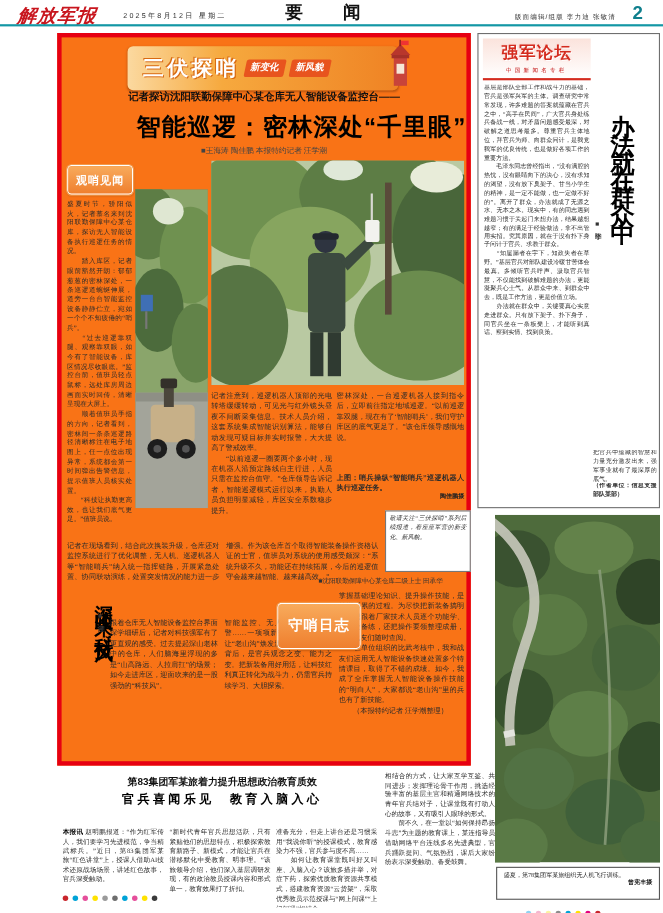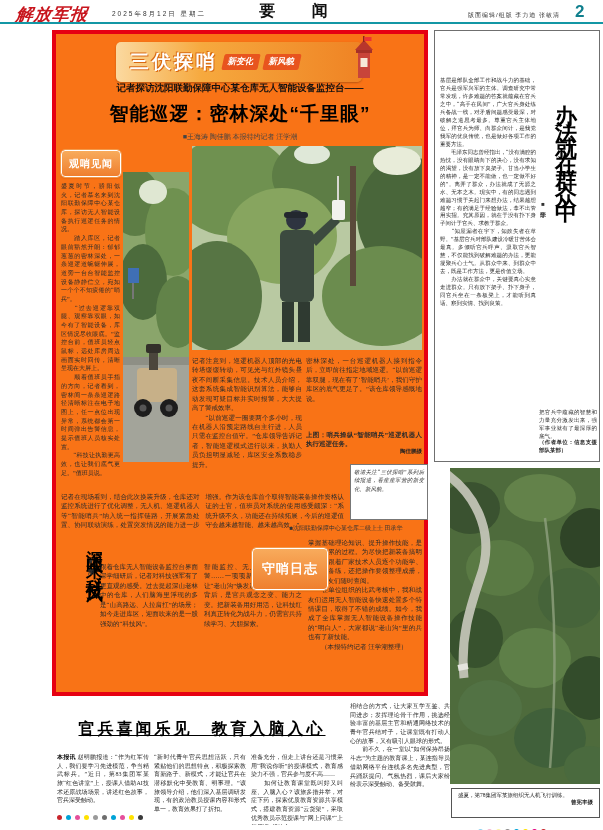--- a/index.html
+++ b/index.html
@@ -20,21 +20,21 @@
   #feature-box{left:52px;top:30px;width:376px;height:666px;border:4px solid #e60012;
                box-sizing:border-box;background:#f97316;}
   .banner{left:60px;top:8px;width:246px;height:40px;border-radius:5px;
           background:linear-gradient(90deg,#fbd9a0,#f6a93e 35%,#ef8324);
           box-shadow:0 1px 2px rgba(0,0,0,.25);display:flex;align-items:center;padding-left:14px;box-sizing:border-box;}
   .banner-title{color:#fff;font-weight:bold;font-size:19px;letter-spacing:3px;
                 text-shadow:1px 1px 0 #d86a12,-1px -1px 0 #d86a12;}
   .chip{display:inline-block;background:#e8541e;color:#fff;font-size:8.5px;font-weight:bold;
         padding:2px 5px;margin-left:5px;transform:skewX(-12deg);border-radius:2px;}
   .kicker{font-size:9.5px;font-weight:bold;color:#111;text-align:center;}
-  .headline{font-size:19px;font-weight:bold;color:#000;text-align:center;letter-spacing:1px;}
+  .headline{font-size:22px;font-weight:bold;color:#000;text-align:right;letter-spacing:1px;}
   .byline{font-size:7px;color:#444;text-align:center;font-family:Liberation Serif, serif;}
   .badge{background:linear-gradient(180deg,#f8ab5c,#ef7f2e);border:1px solid #fff;outline:1px solid #f2994a;
          border-radius:4px;box-shadow:0 1px 2px rgba(0,0,0,.2);
          display:flex;align-items:center;justify-content:center;gap:3px;}
   .badge span{color:#fff;font-weight:bold;letter-spacing:1px;}
   .notebox{border:1px solid #777;background:#fff;font-style:italic;font-size:5.5px;
            line-height:1.5;padding:3px;color:#333;text-align:justify;
            font-family:"Liberation Serif",serif;}
   .vtitle{writing-mode:vertical-rl;font-weight:bold;color:#000;}
   .vby{writing-mode:vertical-rl;font-size:6px;color:#333;}
@@ -51,21 +51,21 @@
                text-shadow:1px 1px 0 #fff,0 0 2px #f4b3ab;}
   .forum-sub{color:#c00000;font-size:5px;letter-spacing:3px;margin-top:2px;}
   
   svg{display:block;}
   .photo{box-shadow:0 0 0 1px rgba(0,0,0,.15) inset;}
   .capbox{border:1px solid #555;box-sizing:border-box;padding:3px 6px;background:#fff;}
   .cap{font-size:5.5px;color:#222;font-family:"Liberation Serif",serif;}
   .credit{font-size:5.5px;font-weight:bold;color:#222;text-align:right;font-family:"Liberation Serif",serif;}
   
   .b-kicker{font-size:9px;font-weight:bold;text-align:center;color:#111;}
-  .b-head{font-size:16px;font-weight:bold;text-align:center;letter-spacing:3px;color:#000;text-decoration:underline;}
+  .b-head{font-size:11px;font-weight:bold;text-align:center;letter-spacing:3px;color:#000;}
   .lead{font-weight:bold;color:#000;}
   .dot{display:inline-block;width:5px;height:5px;border-radius:50%;margin-right:4px;vertical-align:middle;}
 </style>
 </head>
 <body>
 
 <div id="page">
 
   <div class="abs masthead" style="left:16px;top:3px;">解放军报</div>
   <div class="abs hdate" style="left:112px;top:10px;">2025年8月12日 星期二</div>
@@ -165,20 +165,24 @@
     <div class="sec-by abs" style="left:214px;top:490px;width:152px;">■沈阳联勤保障中心某仓库二级上士  田承华</div>
     <div class="badge abs" style="left:196px;top:514px;width:74px;height:40px;background:linear-gradient(180deg,#f8ab5c,#ef7f2e);z-index:3;">
       <span style="font-size:13px;">守哨日志</span>
     </div>
     <div class="txt abs" style="left:252px;top:504px;width:114px;height:150px;">掌握基础理论知识、提升操作技能，是长期积累的过程。为尽快把新装备搞明白，我跟着厂家技术人员逐个功能学、逐台设备练，还把操作要领整理成册，方便战友们随时查阅。
 　　在单位组织的比武考核中，我和战友们运用无人智能设备快速处置多个特情课目，取得了不错的成绩。如今，我成了全库掌握无人智能设备操作技能的“明白人”，大家都说“老山沟”里的兵也有了新技能。
 　　（本报特约记者 汪学潮整理）</div>
   </div>
 
   <div id="forum-box" class="abs">
+    <div class="forum-banner abs">
+      <span class="forum-title">强军论坛</span>
+      <span class="forum-sub">中国新闻名专栏</span>
+    </div>
     <div class="txt abs" style="left:5px;top:46px;width:96px;height:378px;font-size:5.5px;">基层是部队全部工作和战斗力的基础，官兵是强军兴军的主体。调查研究中常常发现，许多难题的答案就蕴藏在官兵之中，“高手在民间”，广大官兵身处练兵备战一线，对矛盾问题感受最深，对破解之道思考最多。尊重官兵主体地位，拜官兵为师、向群众问计，是我党我军的优良传统，也是做好各项工作的重要方法。
 　　毛泽东同志曾经指出，“没有满腔的热忱，没有眼睛向下的决心，没有求知的渴望，没有放下臭架子、甘当小学生的精神，是一定不能做，也一定做不好的”。离开了群众，办法就成了无源之水、无本之木。现实中，有的同志遇到难题习惯于关起门来想办法，结果越想越窄；有的满足于经验做法，拿不出管用实招。究其原因，就在于没有扑下身子问计于官兵、求教于群众。
 　　“知屋漏者在宇下，知政失者在草野。”基层官兵对部队建设冷暖甘苦体会最真。多倾听官兵呼声、汲取官兵智慧，不仅能找到破解难题的办法，更能凝聚兵心士气。从群众中来、到群众中去，既是工作方法，更是价值立场。
 　　办法就在群众中，关键要真心实意走进群众。只有放下架子、扑下身子，同官兵坐在一条板凳上，才能听到真话、察到实情、找到良策。</div>
     <div class="vtitle abs" style="left:116px;top:56px;height:310px;font-size:22px;letter-spacing:16px;">办法就在群众中</div>
     <div class="vby abs" style="left:103px;top:170px;height:60px;">■李际华</div>
     <div class="txt abs" style="left:104px;top:378px;width:58px;height:30px;font-size:5.5px;">把官兵中蕴藏的智慧和力量充分激发出来，强军事业就有了最深厚的底气。</div>
     <div class="txt abs" style="left:104px;top:408px;width:58px;height:16px;font-size:5.5px;font-weight:bold;">（作者单位：信息支援部队某部）</div>
   </div>
 
@@ -198,20 +202,21 @@
     <ellipse cx="140" cy="300" rx="26" ry="22" fill="#4a6a3e"></ellipse>
     <path d="M-5,5 C30,30 45,70 30,110 C20,140 10,170 14,210" fill="none" stroke="#c9c9bd" stroke-width="9" opacity="0.9"></path>
     <path d="M95,50 C105,120 108,200 100,300" fill="none" stroke="#8fa07e" stroke-width="2.5" opacity="0.8"></path>
     <rect x="8" y="196" width="10" height="6" fill="#e4e4de" transform="rotate(-12 13 199)"></rect>
   </svg>
   <div class="capbox abs" style="left:451px;top:788px;width:149px;height:30px;">
     <div class="cap">盛夏，第78集团军某旅组织无人机飞行训练。</div>
     <div class="credit">曾宪丰摄</div>
   </div>
 
+  <div class="b-kicker abs" style="left:57px;top:705px;width:290px;">第83集团军某旅着力提升思想政治教育质效</div>
   <div class="b-head abs" style="left:57px;top:719px;width:290px;">官兵喜闻乐见　教育入脑入心</div>
   <div class="txt abs" style="left:57px;top:753px;width:92px;height:52px;font-size:6px;"><span class="lead">本报讯</span><span>  赵明鹏报道：“作为红军传人，我们要学习先进模范，争当精武标兵。”近日，第83集团军某旅“红色讲堂”上，授课人借助AI技术还原战场场景，讲述红色故事，官兵深受触动。</span></div>
   <div class="txt abs" style="left:154px;top:753px;width:92px;height:72px;font-size:6px;">“新时代青年官兵思想活跃，只有紧贴他们的思想特点，积极探索教育新路子、新模式，才能让官兵在潜移默化中受教育、明事理。”该旅领导介绍，他们深入基层调研发现，有的政治教员授课内容和形式单一，教育效果打了折扣。</div>
   <div class="txt abs" style="left:251px;top:753px;width:92px;height:72px;font-size:6px;">准备充分，但走上讲台还是习惯采用“我说你听”的授课模式，教育感染力不强，官兵参与度不高……
 　　如何让教育课堂既叫好又叫座、入脑入心？该旅多措并举，对症下药，探索优质教育资源共享模式，搭建教育资源“云货架”，采取优秀教员示范授课与“网上问课”“上门问课”相结合。</div>
   <div class="txt abs" style="left:350px;top:702px;width:100px;height:124px;font-size:6px;">相结合的方式，让大家互学互鉴、共同进步；发挥理论骨干作用，挑选经验丰富的基层主官和精通网络技术的青年官兵结对子，让课堂既有打动人心的故事，又有吸引人眼球的形式。
 　　前不久，在一堂以“如何保持昂扬斗志”为主题的教育课上，某连指导员借助网络平台连线多名先进典型，官兵踊跃提问、气氛热烈，课后大家纷纷表示深受触动、备受鼓舞。</div>
 
   <div class="abs" style="left:57px;top:808px;"><span class="dot" style="background: rgb(201, 37, 44);"></span><span class="dot" style="background: rgb(0, 163, 215);"></span><span class="dot" style="background: rgb(229, 79, 155);"></span><span class="dot" style="background: rgb(255, 226, 0);"></span><span class="dot" style="background: rgb(154, 154, 154);"></span><span class="dot" style="background: rgb(110, 110, 110);"></span><span class="dot" style="background: rgb(0, 163, 215);"></span><span class="dot" style="background: rgb(229, 79, 155);"></span><span class="dot" style="background: rgb(255, 226, 0);"></span><span class="dot" style="background: rgb(58, 58, 58);"></span></div>
   <div class="abs" style="left:478px;top:822px;"><span class="dot" style="background: rgb(143, 211, 242);"></span><span class="dot" style="background: rgb(245, 182, 208);"></span><span class="dot" style="background: rgb(251, 243, 161);"></span><span class="dot" style="background: rgb(140, 140, 140);"></span><span class="dot" style="background: rgb(0, 163, 215);"></span><span class="dot" style="background: rgb(255, 226, 0);"></span><span class="dot" style="background: rgb(229, 0, 126);"></span><span class="dot" style="background: rgb(201, 37, 44);"></span></div>

